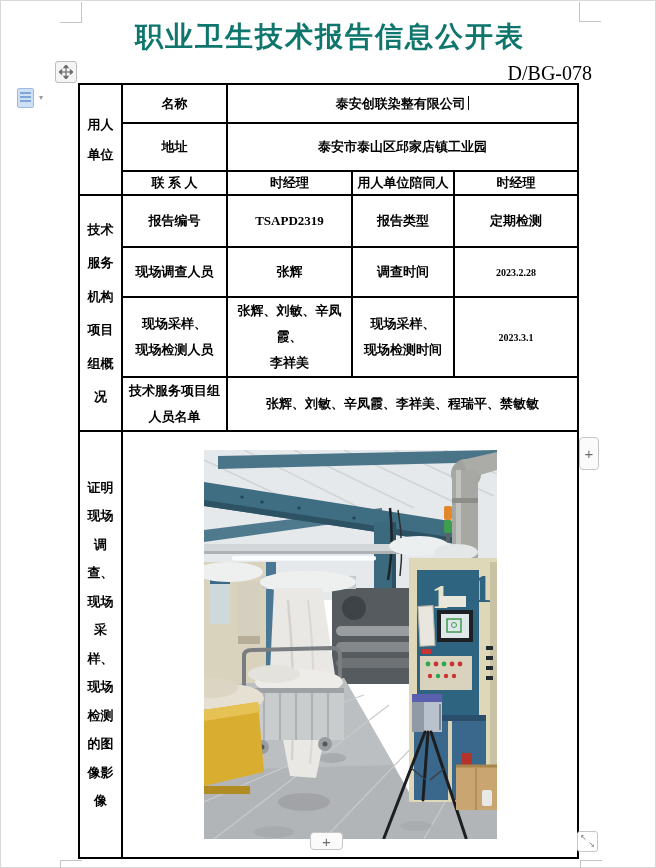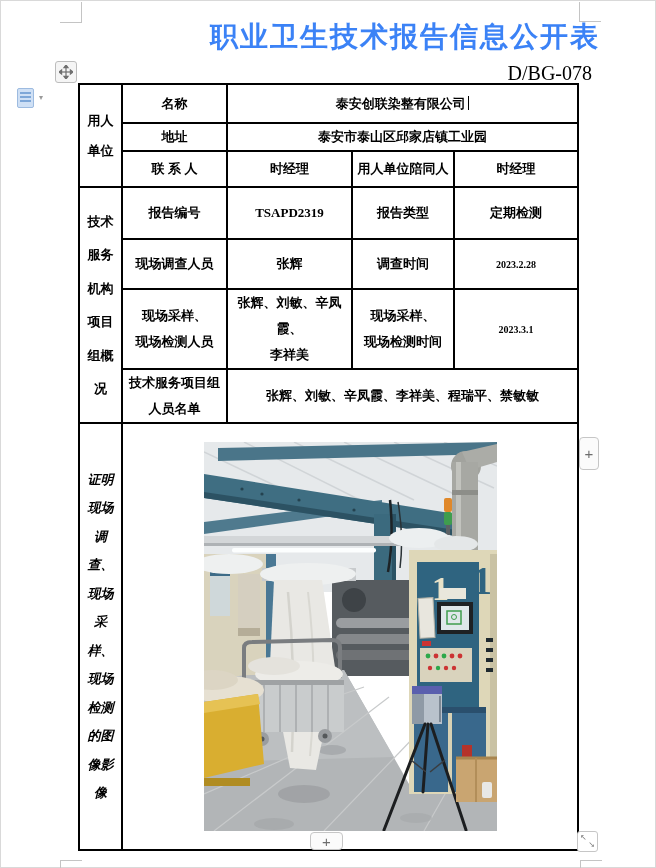--- a/index.html
+++ b/index.html
@@ -5,22 +5,22 @@
   html,body{margin:0;padding:0;}
   body{
     width:656px;height:868px;position:relative;background:#ffffff;
     font-family:"Liberation Sans",sans-serif;overflow:hidden;
     outline:1px solid #d9d9d9;outline-offset:-1px;
   }
   
   .crop{position:absolute;pointer-events:none;}
   .crop span{position:absolute;background:#c4c4c4;}
   .doc-title{
-    position:absolute;left:60px;top:18px;width:540px;text-align:right;
-    font-size:28px;font-weight:700;color:#3b82f6;letter-spacing:2px;
+    position:absolute;left:60px;top:18px;width:540px;text-align:center;
+    font-size:28px;font-weight:700;color:#0f766e;letter-spacing:2px;
   }
   .doc-code{
     position:absolute;left:60px;top:62px;width:532px;text-align:right;
     font-family:"Liberation Serif",serif;font-size:20px;color:#000;
   }
   
   .move-handle{
     position:absolute;left:55px;top:61px;width:20px;height:20px;background:#f5f5f5;
     border:1px solid #bdbdbd;border-radius:3px;display:flex;align-items:center;justify-content:center;
   }
@@ -45,21 +45,21 @@
     position:absolute;left:78px;top:83px;border-collapse:collapse;table-layout:fixed;
   }
   table.main td{
     border:2px solid #000;text-align:center;vertical-align:middle;padding:0 2px;
     font-weight:700;font-size:13px;color:#000;
   }
   td.pre{white-space:pre-line;}
   td.grp{font-size:13.5px;}
   .lh30{line-height:30px;}
   .lh33{line-height:33.5px;}
-  .lh28{line-height:28.5px;font-style:italic;}
+  .lh28{line-height:28.5px;}
   .lh2{line-height:26px;}
   td.serifval{font-family:"Liberation Serif",serif;font-size:17px;}
   td.serifval.sm{font-size:10px;}
   .caret{display:inline-block;width:1.5px;height:14px;background:#000;margin-left:2px;vertical-align:-2px;}
   td.photo-cell{vertical-align:middle;}
   .photo-wrap{display:flex;align-items:center;justify-content:center;width:100%;height:100%;}
   .photo{width:293px;height:389px;display:block;}
 </style>
 </head>
 <body>
@@ -114,25 +114,25 @@
       <col style="width:102px">
       <col style="width:124px">
     </colgroup>
   <tbody>
       <tr style="height:39px">
     <td rowspan="3" class="pre grp lh30">用人
 单位</td>
     <td>名称</td>
     <td colspan="3"><span>泰安创联染整有限公司</span><span class="caret"></span></td>
   </tr>
-  <tr style="height:28px">
+  <tr style="height:48px">
     <td>地址</td>
     <td colspan="3">泰安市泰山区邱家店镇工业园</td>
   </tr>
-  <tr style="height:36px">
+  <tr style="height:24px">
     <td>联 系 人</td>
     <td>时经理</td>
     <td>用人单位陪同人</td>
     <td>时经理</td>
   </tr>
   <tr style="height:52px">
     <td rowspan="4" class="pre grp lh33">技术
 服务
 机构
 项目

